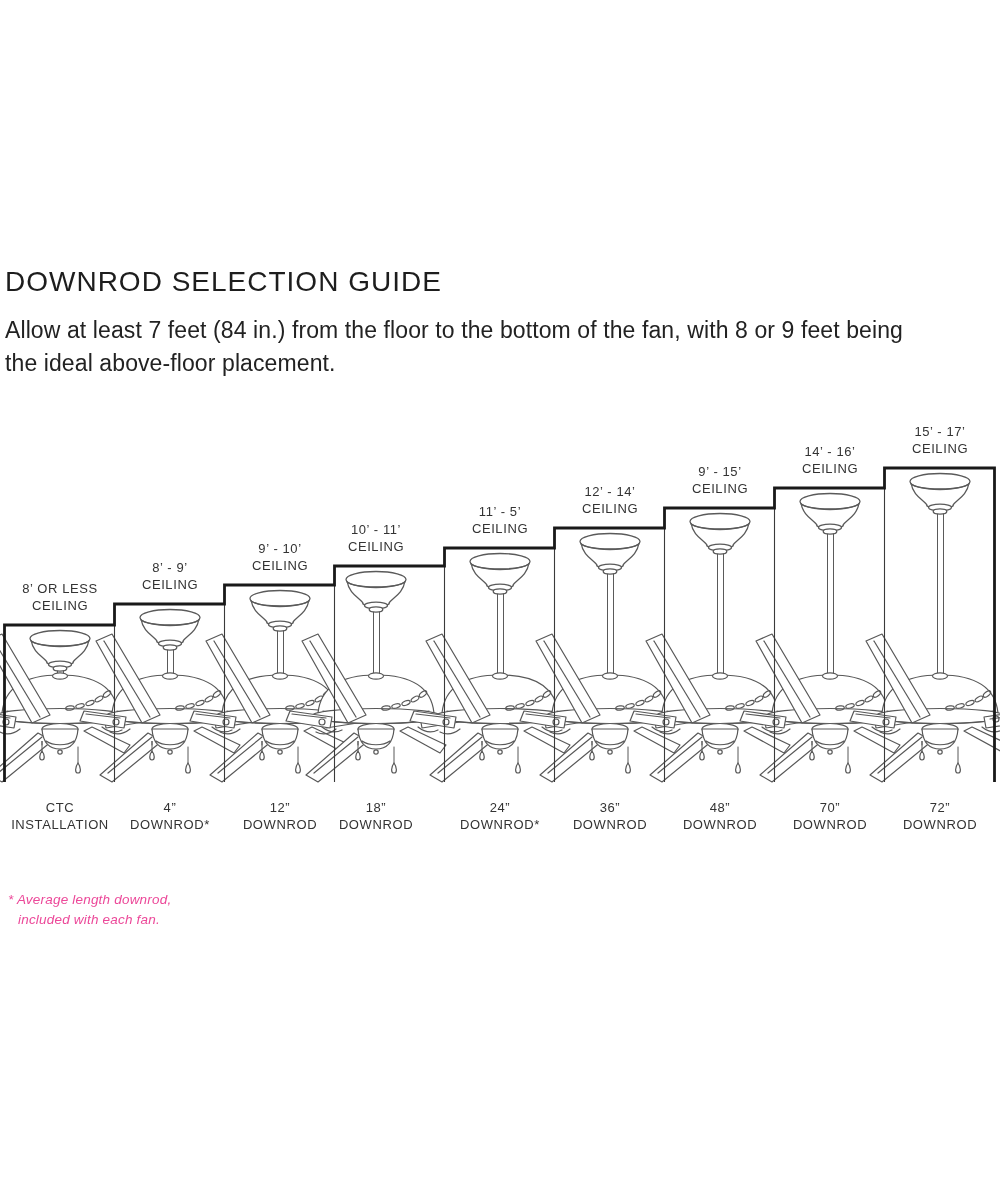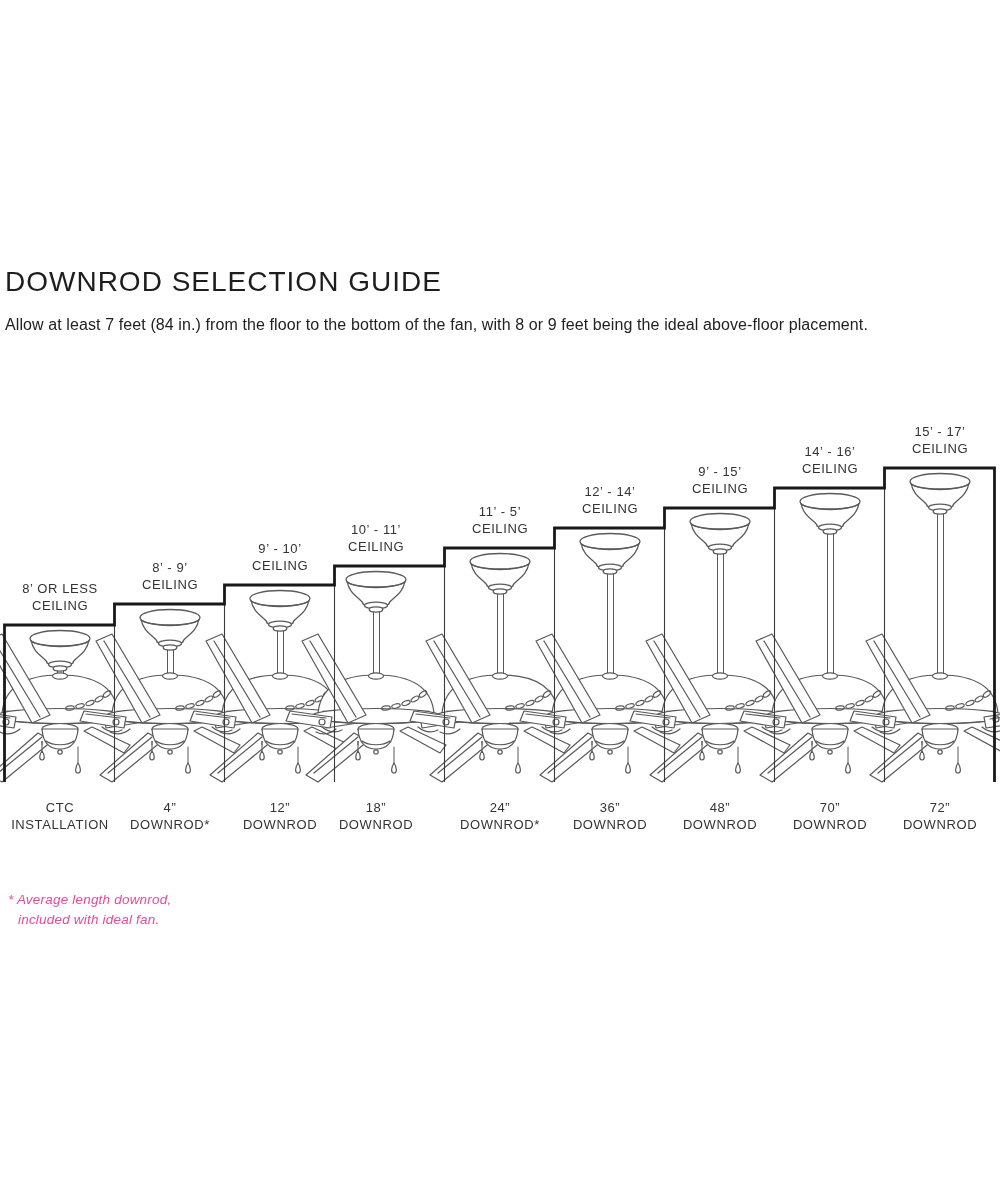--- a/index.html
+++ b/index.html
@@ -12,21 +12,21 @@
     overflow:hidden;
     border-radius:31px;
   }
   .page-title{
     position:absolute;left:5px;top:266px;
     font-size:28px;font-weight:400;letter-spacing:1px;
     color:#1d1d1d;white-space:nowrap;
   }
   .intro{
     position:absolute;left:5px;top:314px;width:928px;
-    font-size:16px;line-height:1.43;color:#222222;letter-spacing:0.1px;
+    font-size:23px;line-height:1.43;color:#222222;letter-spacing:0.1px;
   }
   .diagram{position:absolute;left:0;top:0;width:1000px;height:1000px;}
   .col{position:absolute;width:110px;}
   .col svg{overflow:visible;display:block;}
   .clabel{
     position:absolute;bottom:calc(100% + 11px);left:-20px;right:-20px;
     text-align:center;font-size:13px;line-height:17px;letter-spacing:0.6px;
     color:#333333;white-space:nowrap;
   }
   .dlabel{
@@ -287,16 +287,16 @@
         <line x1="664.5" y1="528" x2="664.5" y2="782"></line>
         <line x1="774.5" y1="508" x2="774.5" y2="782"></line>
         <line x1="884.5" y1="488" x2="884.5" y2="782"></line>
       </g>
       <path d="M 4.5,782 L 4.5,625 L 114.5,625 L 114.5,604 L 224.5,604 L 224.5,585 L 334.5,585 L 334.5,566 L 444.5,566 L 444.5,548 L 554.5,548 L 554.5,528 L 664.5,528 L 664.5,508 L 774.5,508 L 774.5,488 L 884.5,488 L 884.5,468 L 994.5,468 L 994.5,782" fill="none" stroke="#191919" stroke-width="2.8"></path>
     </svg>
   </div>
 
   <div class="footnote">
     <div class="fline1">* Average length downrod,</div>
-    <div class="fline2">included with ideal fan.</div>
+    <div class="fline2">included with each fan.</div>
   </div>
 
 </div>
 
 </body></html>

